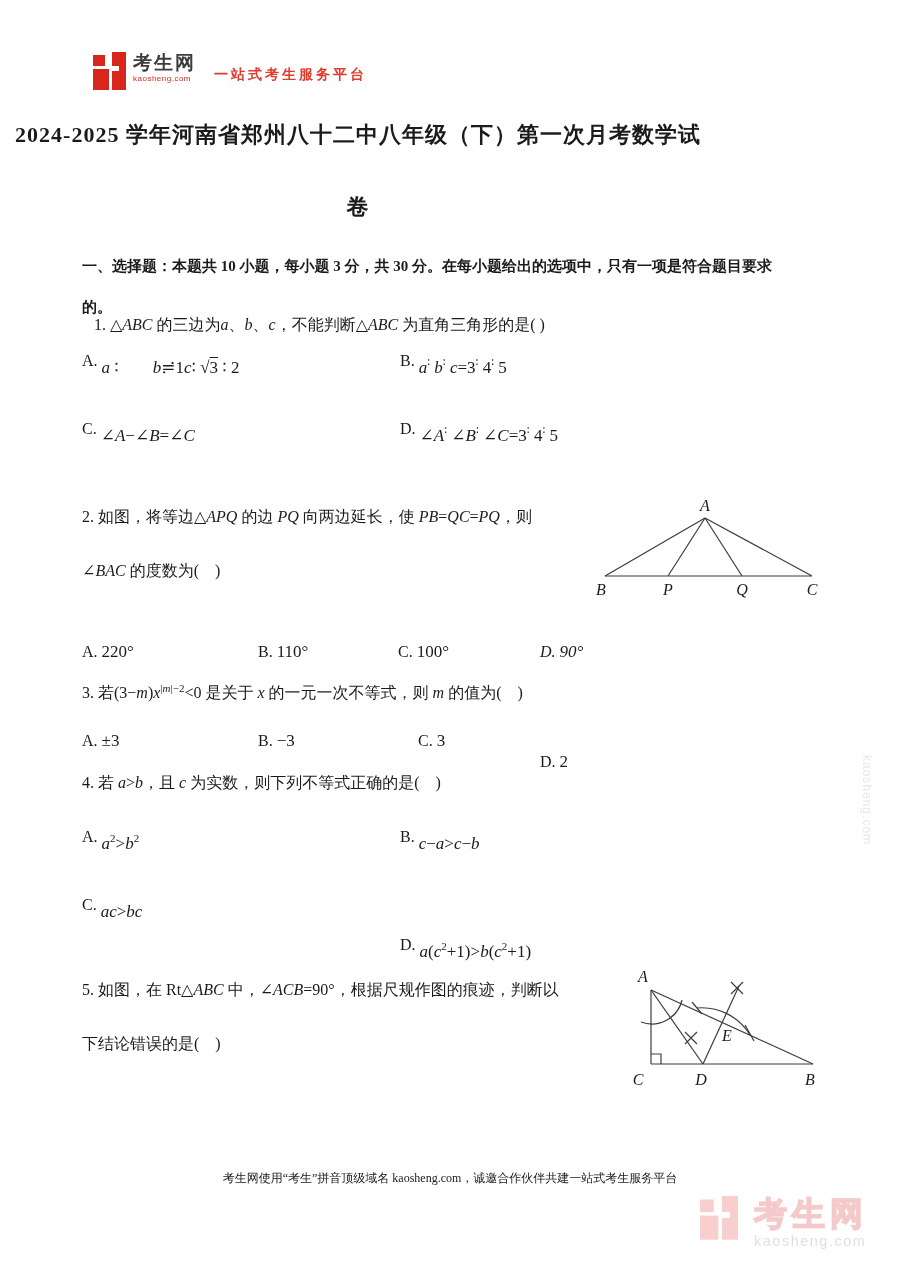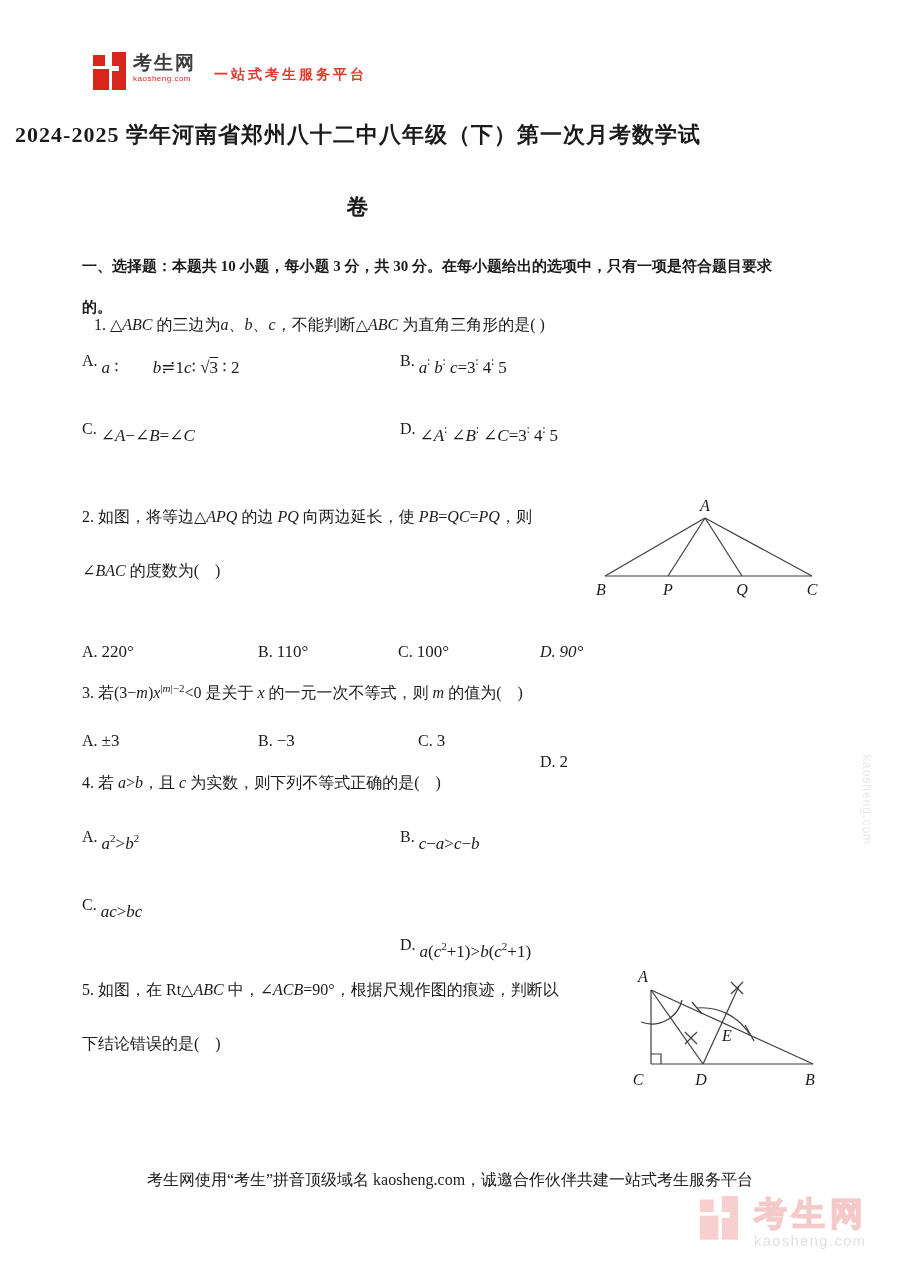--- a/index.html
+++ b/index.html
@@ -46,21 +46,21 @@
   
   .mopt .letter{font-size:16px;vertical-align:7px;}
   .mopt .formula{font-size:17px;}
   .topt{font-size:16px;}
   .topt .formula{font-size:17px;}
 
   
   svg text{font-family:"Liberation Serif",serif;font-style:italic;font-size:16px;fill:#1b1b1b;}
 
   
-  .footer{left:0;top:1170px;width:900px;text-align:center;font-size:16px;color:#202020;}
+  .footer{left:0;top:1170px;width:900px;text-align:center;font-size:12px;color:#202020;}
 
   
   .wm-side{left:860px;top:755px;writing-mode:vertical-rl;font-family:"Liberation Sans",sans-serif;
     font-size:12px;color:#e8e8e8;letter-spacing:1px;}
   .wm-corner{left:700px;top:1196px;display:flex;align-items:flex-start;opacity:0.85;}
   .wm-icon{position:relative;width:40px;height:48px;transform:scale(1.15);transform-origin:top left;}
   .wm-icon .blk{background:#f6c7c7;}
   .wm-textcol{margin-left:14px;}
   .wm-name{font-family:"Liberation Sans",sans-serif;font-weight:bold;font-size:33px;
     line-height:36px;letter-spacing:5px;color:#fdeeee;-webkit-text-stroke:1.5px #f3c0c0;}

